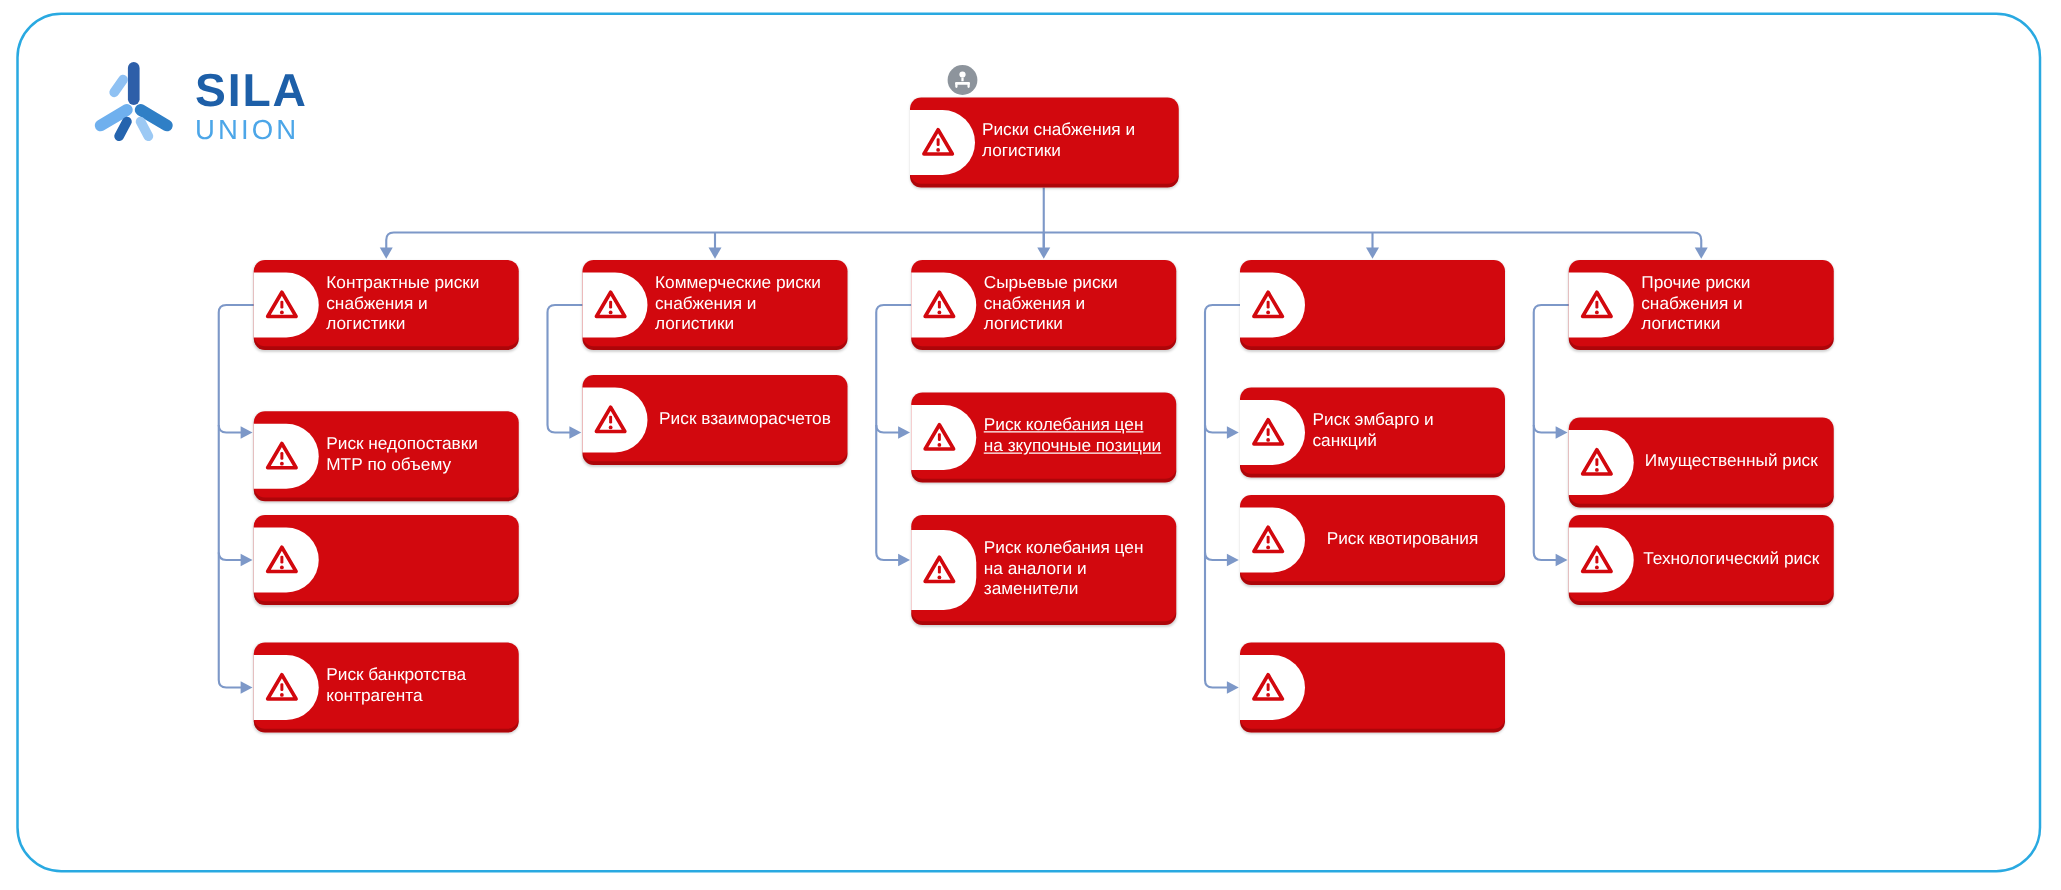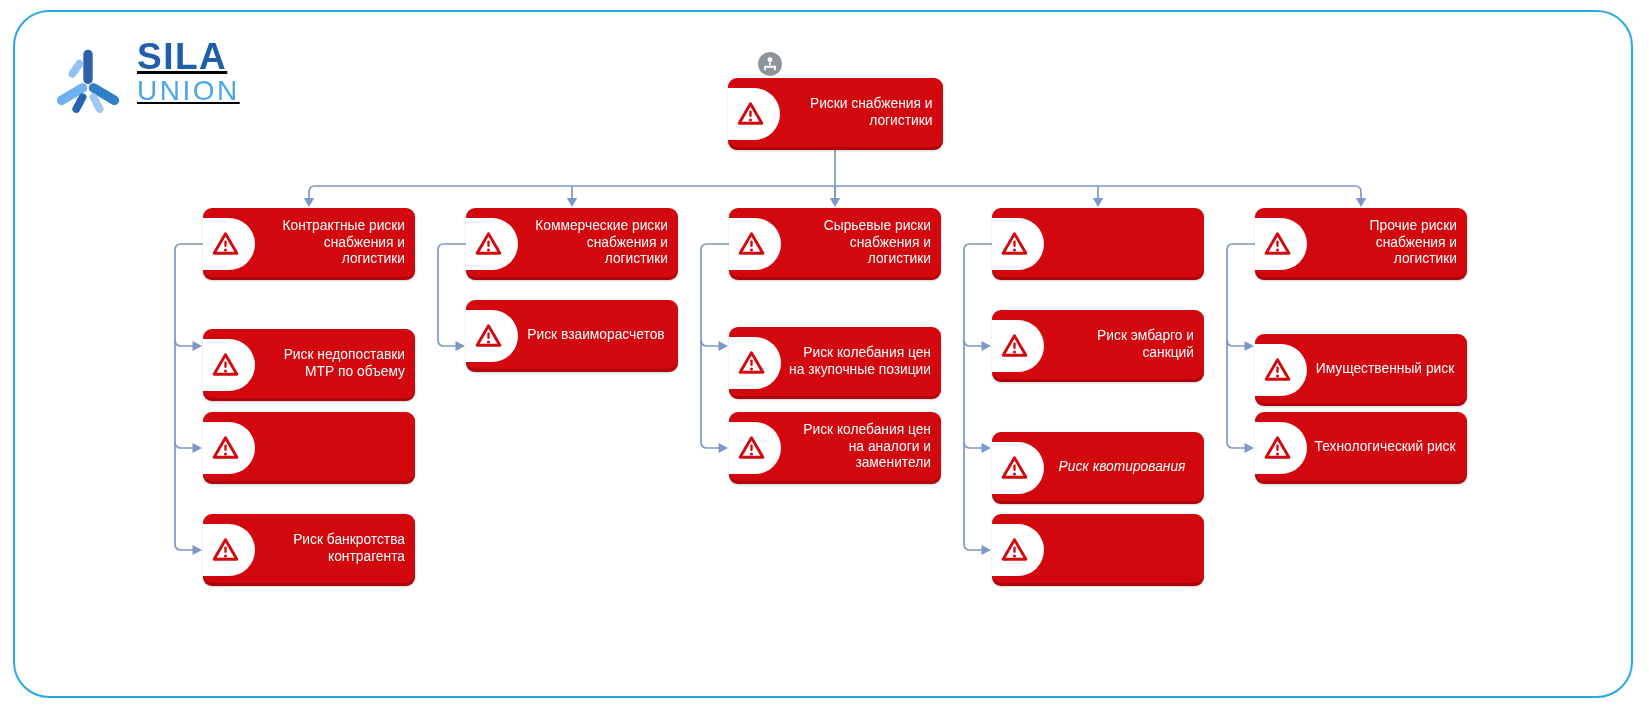--- a/index.html
+++ b/index.html
@@ -1,32 +1,32 @@
 <!DOCTYPE html>
 <html style="--node-red: #d2080e; --frame-cyan: #29a9e1; --logo-dark: #1d5fa8; --logo-light: #4ca6e8;"><head>
 <meta charset="utf-8">
 <style>
   html,body{margin:0;padding:0;background:#ffffff;font-family:"Liberation Sans",sans-serif;}
   .stage{position:relative;width:1649px;height:712px;background:#ffffff;overflow:hidden;}
   .frame{position:absolute;left:13px;top:10px;width:1620px;height:688px;
          border:2.5px solid var(--frame-cyan);border-radius:36px;box-sizing:border-box;pointer-events:none;}
 
   
-  .logo{position:absolute;left:49px;top:38px;display:flex;align-items:flex-start;gap:10px;text-decoration:underline;}
+  .logo{position:absolute;left:68px;top:38px;display:flex;align-items:center;gap:10px;}
   .logo-text{display:flex;flex-direction:column;line-height:1;}
   .logo-sila{font-size:37px;font-weight:800;letter-spacing:1.5px;color:var(--logo-dark);}
-  .logo-union{font-size:28px;font-weight:400;letter-spacing:2.5px;color:var(--logo-light);margin-top:2px;}
+  .logo-union{font-size:22px;font-weight:400;letter-spacing:2.5px;color:var(--logo-light);margin-top:2px;}
 
   
   #connectors{position:absolute;left:0;top:0;pointer-events:none;}
 
   
   .node{position:absolute;background:var(--node-red);border-radius:9px;color:#fff;
         box-shadow:inset 0 -3px 0 rgba(90,0,0,.30), 0 1px 2px rgba(0,0,0,.18);
-        display:flex;align-items:center;justify-content:center;text-align:right;
+        display:flex;align-items:center;justify-content:center;text-align:left;
         font-size:13.8px;line-height:1.22;box-sizing:border-box;
         padding:6px 10px 8px 58px;cursor:pointer;}
   .node .bubble{position:absolute;left:0;top:14%;height:72%;width:52px;background:#ffffff;
         border-radius:0 26px 26px 0;display:flex;align-items:center;box-sizing:border-box;padding-left:9px;}
   .node .tri{width:27px;height:27px;display:block;}
 
   .badge{position:absolute;width:26px;height:26px;}
 </style>
 </head>
 <body>
@@ -166,31 +166,31 @@
       <div class="node" style="left: 729px; top: 208px; width: 212px; height: 72px;">
         <div class="bubble">
           <svg class="tri" viewBox="0 0 32 32">
             <path d="M16 4.5 L29.5 27.5 H2.5 Z" fill="#ffffff" stroke="#d2080e" stroke-width="3.4" stroke-linejoin="round"></path>
             <rect x="14.6" y="12.5" width="2.8" height="7.5" rx="1.2" fill="#d2080e"></rect>
             <circle cx="16" cy="23.6" r="1.8" fill="#d2080e"></circle>
           </svg>
         </div>
         <span>Сырьевые риски снабжения и логистики</span>
       </div>
-      <div class="node" style="left: 729px; top: 327px; width: 212px; height: 72px;">
+      <div class="node" style="left: 729px; top: 314px; width: 212px; height: 72px; text-decoration: underline;">
         <div class="bubble">
           <svg class="tri" viewBox="0 0 32 32">
             <path d="M16 4.5 L29.5 27.5 H2.5 Z" fill="#ffffff" stroke="#d2080e" stroke-width="3.4" stroke-linejoin="round"></path>
             <rect x="14.6" y="12.5" width="2.8" height="7.5" rx="1.2" fill="#d2080e"></rect>
             <circle cx="16" cy="23.6" r="1.8" fill="#d2080e"></circle>
           </svg>
         </div>
         <span>Риск колебания цен на зкупочные позиции</span>
       </div>
-      <div class="node" style="left: 729px; top: 412px; width: 212px; height: 72px;">
+      <div class="node" style="left: 729px; top: 412px; width: 212px; height: 88px;">
         <div class="bubble">
           <svg class="tri" viewBox="0 0 32 32">
             <path d="M16 4.5 L29.5 27.5 H2.5 Z" fill="#ffffff" stroke="#d2080e" stroke-width="3.4" stroke-linejoin="round"></path>
             <rect x="14.6" y="12.5" width="2.8" height="7.5" rx="1.2" fill="#d2080e"></rect>
             <circle cx="16" cy="23.6" r="1.8" fill="#d2080e"></circle>
           </svg>
         </div>
         <span>Риск колебания цен на аналоги и заменители</span>
       </div>
       <div class="node" style="left: 992px; top: 208px; width: 212px; height: 72px;">
@@ -205,21 +205,21 @@
       <div class="node" style="left: 992px; top: 310px; width: 212px; height: 72px;">
         <div class="bubble">
           <svg class="tri" viewBox="0 0 32 32">
             <path d="M16 4.5 L29.5 27.5 H2.5 Z" fill="#ffffff" stroke="#d2080e" stroke-width="3.4" stroke-linejoin="round"></path>
             <rect x="14.6" y="12.5" width="2.8" height="7.5" rx="1.2" fill="#d2080e"></rect>
             <circle cx="16" cy="23.6" r="1.8" fill="#d2080e"></circle>
           </svg>
         </div>
         <span>Риск эмбарго и санкций</span>
       </div>
-      <div class="node" style="left: 992px; top: 432px; width: 212px; height: 72px; font-style: italic;">
+      <div class="node" style="left: 992px; top: 396px; width: 212px; height: 72px;">
         <div class="bubble">
           <svg class="tri" viewBox="0 0 32 32">
             <path d="M16 4.5 L29.5 27.5 H2.5 Z" fill="#ffffff" stroke="#d2080e" stroke-width="3.4" stroke-linejoin="round"></path>
             <rect x="14.6" y="12.5" width="2.8" height="7.5" rx="1.2" fill="#d2080e"></rect>
             <circle cx="16" cy="23.6" r="1.8" fill="#d2080e"></circle>
           </svg>
         </div>
         <span>Риск квотирования</span>
       </div>
       <div class="node" style="left: 992px; top: 514px; width: 212px; height: 72px;">

